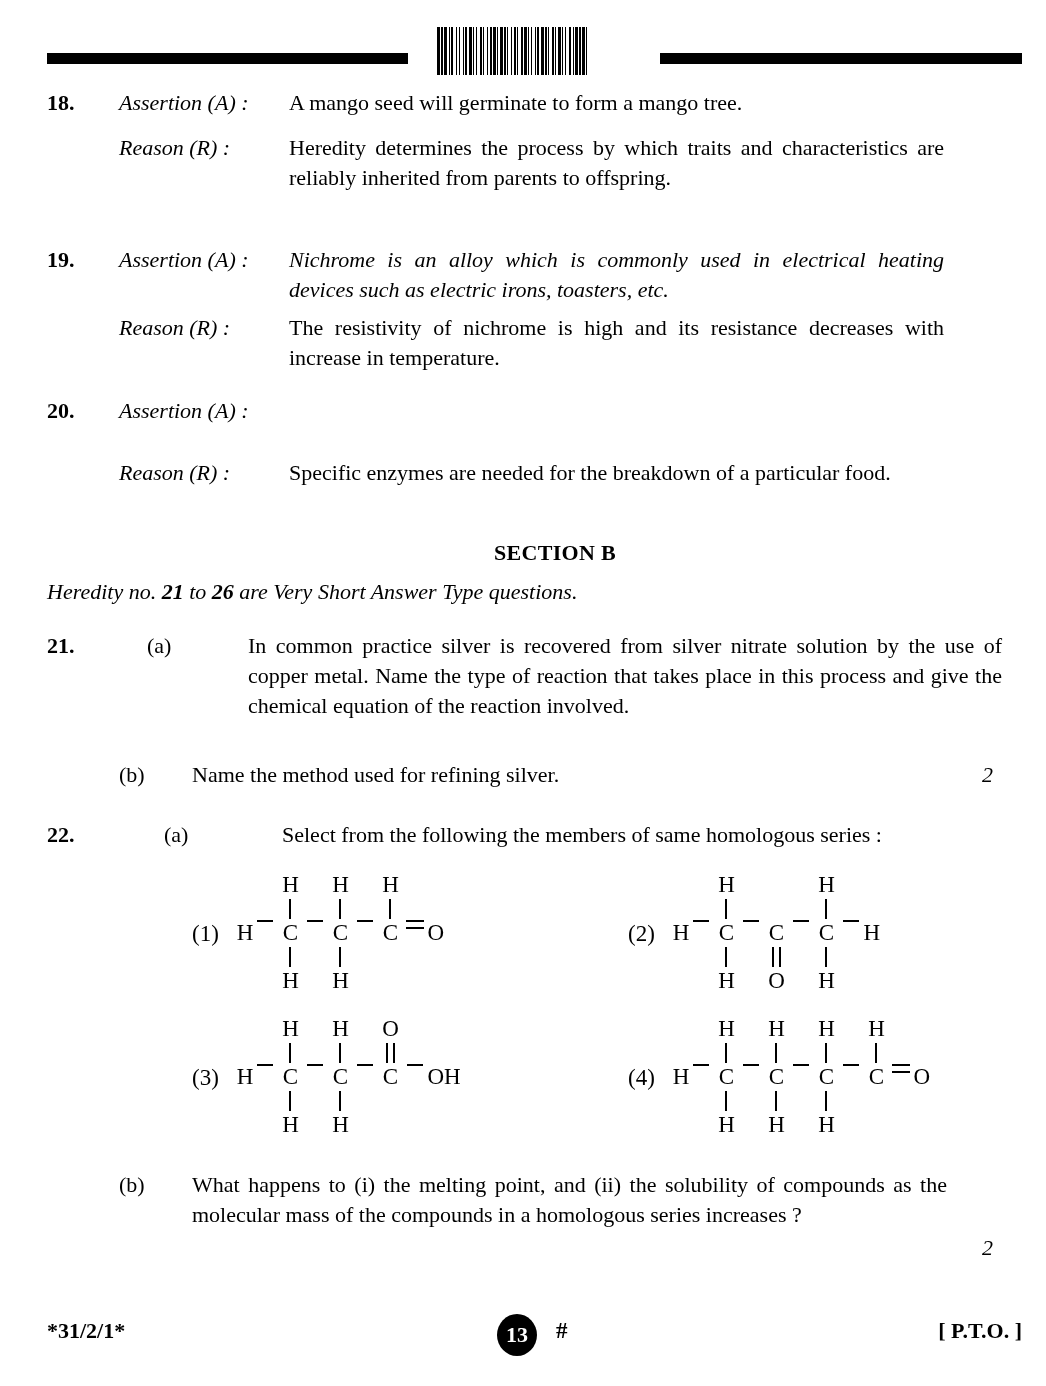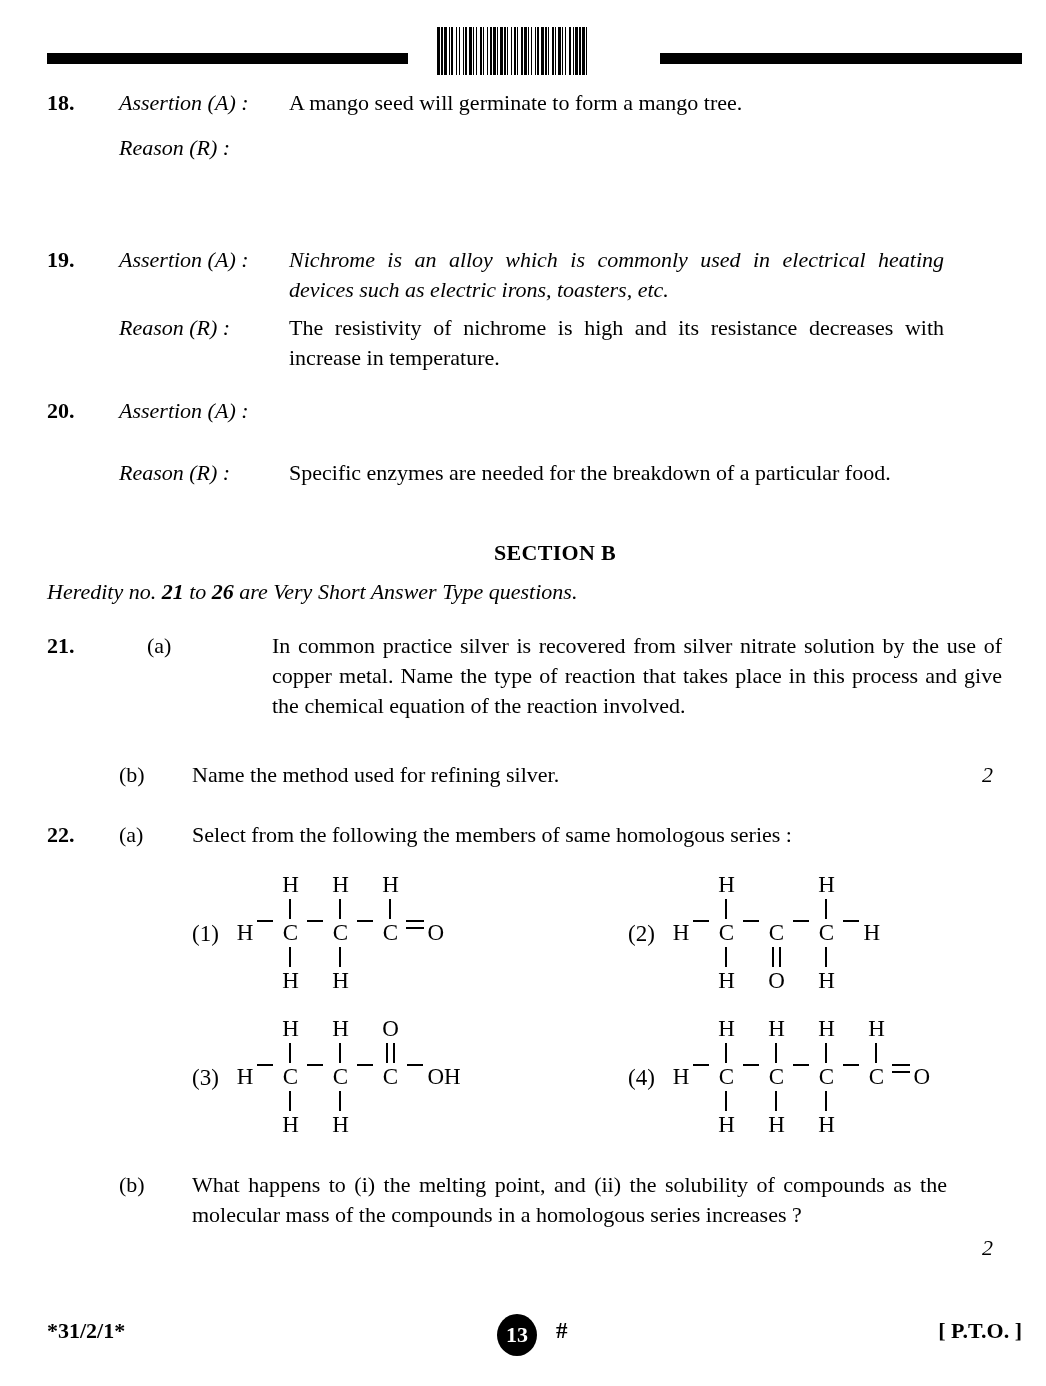--- a/index.html
+++ b/index.html
@@ -344,20 +344,21 @@
 
   <div class="qrow" style="left:47px; top:88px; width:955px;">
     <div class="qnum">18.</div>
     <div class="qlabel-wide">Assertion (A) :</div>
     <div class="qbody nojust" style="width:712px;">A mango seed will germinate to form a mango tree.</div>
   </div>
 
   <div class="qrow" style="left:47px; top:133px; width:955px;">
     <div class="qnum"></div>
     <div class="qlabel-wide">Reason (R) :</div>
+    <div class="qbody" style="width:655px;">Heredity determines the process by which traits and characteristics are reliably inherited from parents to offspring.</div>
   </div>
 
   <div class="qrow" style="left:47px; top:245px; width:955px;">
     <div class="qnum">19.</div>
     <div class="qlabel-wide">Assertion (A) :</div>
     <div class="qbody" style="width:655px;font-style:italic;">Nichrome is an alloy which is commonly used in electrical heating devices such as electric irons, toasters, etc.</div>
   </div>
 
   <div class="qrow" style="left:47px; top:313px; width:955px;">
     <div class="qnum"></div>
@@ -378,31 +379,31 @@
 
   <div class="section-head" style="top:540px;margin-left:32px;">SECTION B</div>
 
   <div class="section-note" style="left:47px; top:577px; width:955px;">
     <span>Heredity no. </span><b>21</b><span> to </span><b>26</b><span> are Very Short Answer Type questions.</span>
   </div>
 
   <div class="qrow" style="left:47px; top:631px; width:955px;gap:28px;">
     <div class="qnum">21.</div>
     <div class="qlabel" style="font-style:normal;">(a)</div>
-    <div class="qbody" style="width:755px;margin-left:24px;">In common practice silver is recovered from silver nitrate solution by the use of copper metal. Name the type of reaction that takes place in this process and give the chemical equation of the reaction involved.</div>
+    <div class="qbody" style="width:755px;">In common practice silver is recovered from silver nitrate solution by the use of copper metal. Name the type of reaction that takes place in this process and give the chemical equation of the reaction involved.</div>
   </div>
 
   <div class="qrow" style="left:47px; top:760px; width:955px;">
     <div class="qnum"></div>
     <div class="qlabel" style="font-style:normal;">(b)</div>
     <div class="qbody nojust" style="width:755px;">Name the method used for refining silver.</div>
   </div>
   <div class="marks" style="left:982px; top:760px;">2</div>
 
-  <div class="qrow" style="left:47px; top:820px; width:955px;">
+  <div class="qrow" style="left:47px; top:820px; width:955px;gap:45px;">
     <div class="qnum">22.</div>
     <div class="qlabel" style="font-style:normal;">(a)</div>
     <div class="qbody nojust" style="width:755px;">Select from the following the members of same homologous series :</div>
   </div>
 
   <div class="mol-wrap" id="mol-0" style="left:192px; top:872px;">
       <div class="mol-index">(1)</div>
       <div class="mol">
         <div class="term">
           <div class="slot"></div>

